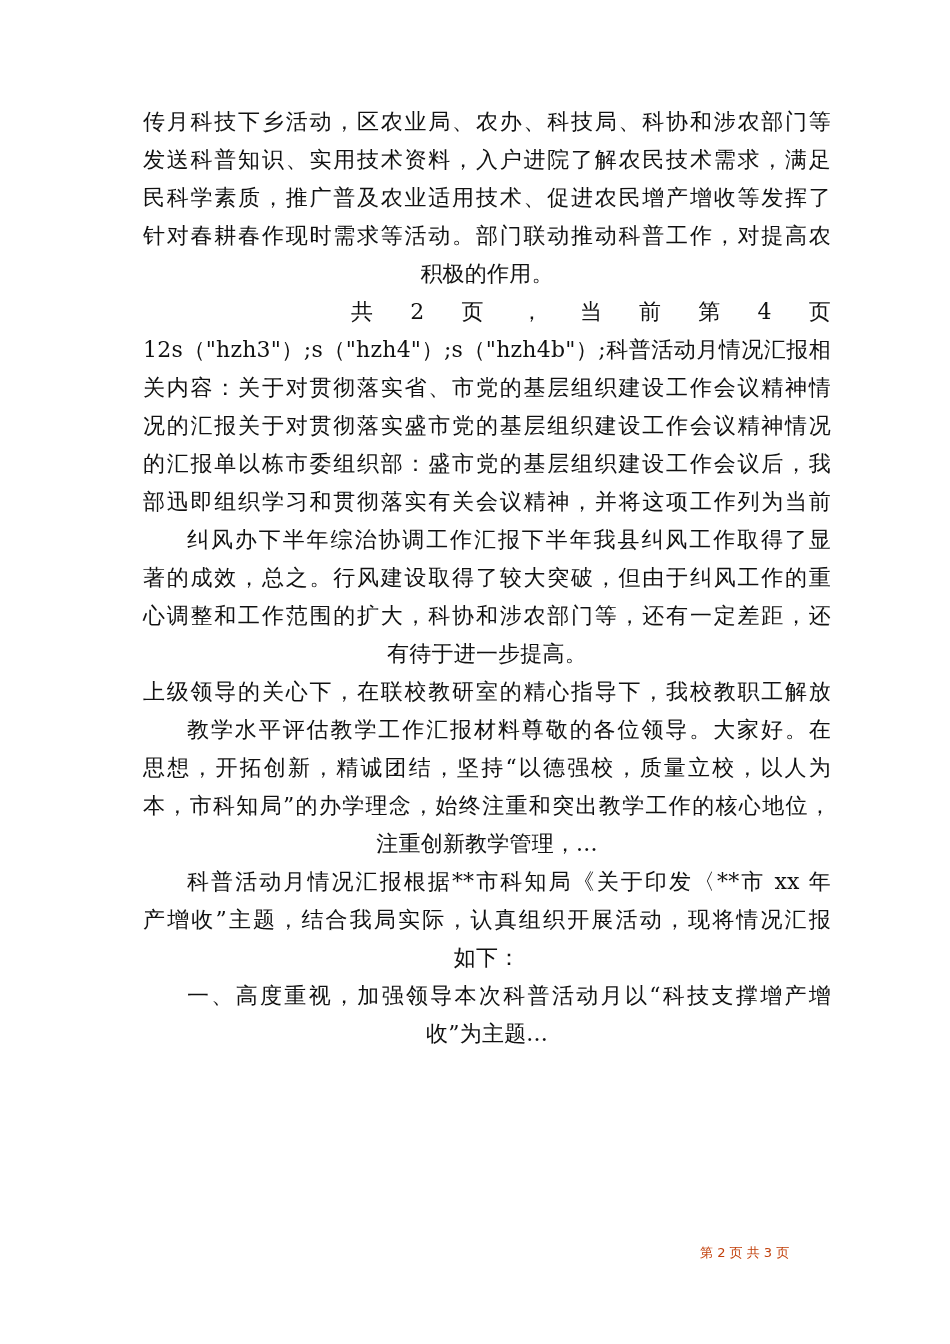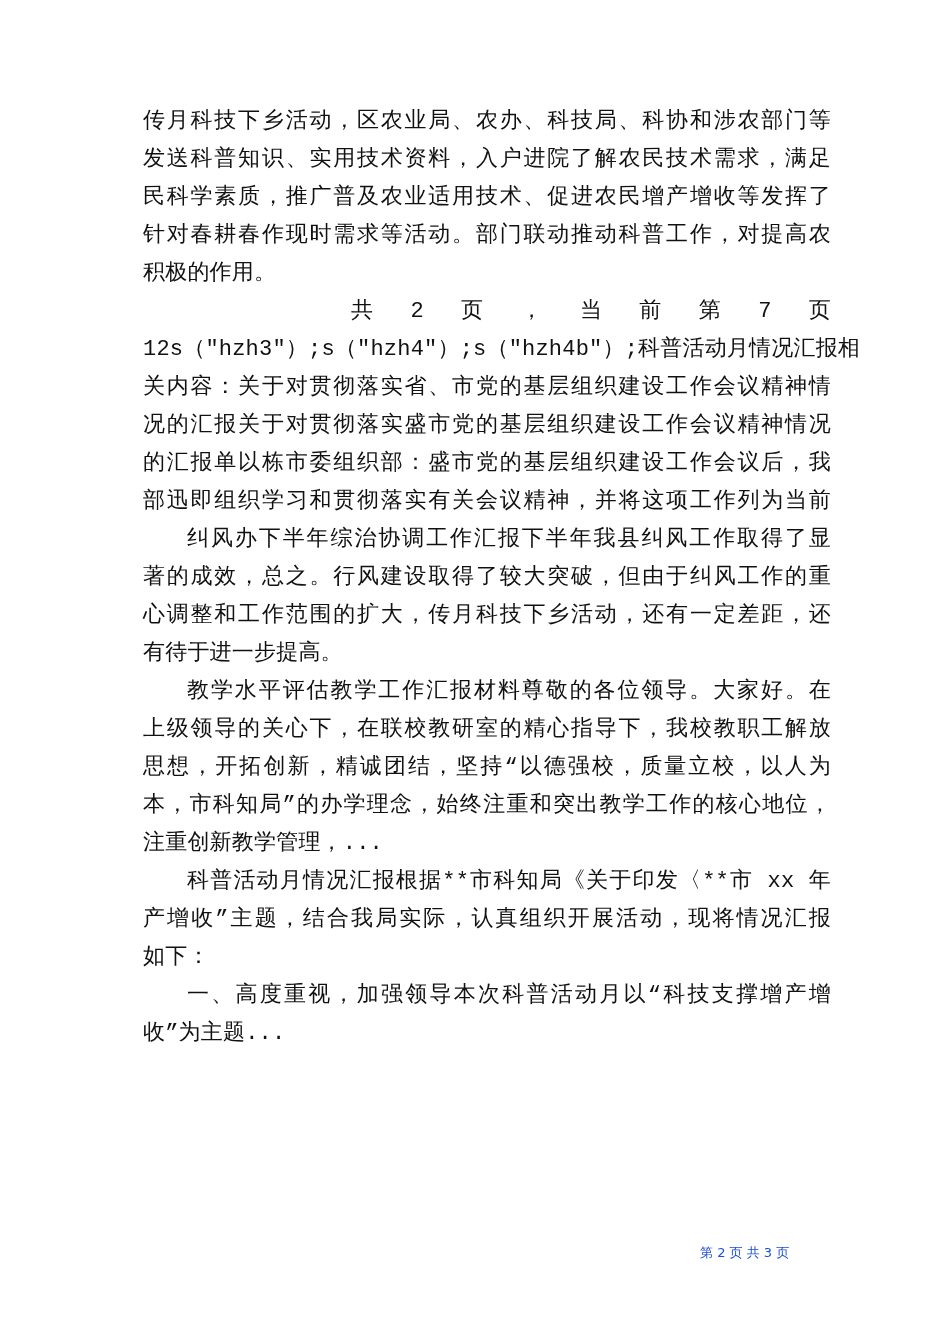--- a/index.html
+++ b/index.html
@@ -1,61 +1,61 @@
 <!DOCTYPE html>
 <html><head>
 <meta charset="utf-8">
 <style>
   html, body { margin: 0; padding: 0; background: #ffffff; }
   body { width: 950px; height: 1344px; position: relative; overflow: hidden;
          font-family: "DejaVu Serif", "Liberation Serif", serif; color: #111; }
-  .page { position: absolute; left: 143px; top: 103px; width: 688px; font-family: Liberation Mono, monospace; }
+  .page { position: absolute; left: 143px; top: 103px; width: 688px; }
   .line { height: 38px; line-height: 38px; font-size: 22px; white-space: nowrap;
-          overflow: visible; letter-spacing: 0.2px; }
+          overflow: visible; letter-spacing: 0.2px; text-align: center; }
   .justify { text-align: justify; text-align-last: justify; }
   .indent { padding-left: 44px; }
   .pager-line { text-align: right; text-align-last: justify; padding-left: 208px; }
   .footer { position: absolute; left: 700px; top: 1244px; font-size: 13px;
-            font-family: "DejaVu Sans", "Liberation Sans", sans-serif; color: #1d4ed8; }
+            font-family: "DejaVu Sans", "Liberation Sans", sans-serif; color: #c2410c; }
 </style>
 </head>
 <body>
 
 <div class="page">
 
   <div>
     <div class="line justify">传月科技下乡活动，区农业局、农办、科技局、科协和涉农部门等</div>
     <div class="line justify">发送科普知识、实用技术资料，入户进院了解农民技术需求，满足</div>
     <div class="line justify">民科学素质，推广普及农业适用技术、促进农民增产增收等发挥了</div>
     <div class="line justify">针对春耕春作现时需求等活动。部门联动推动科普工作，对提高农</div>
     <div class="line">积极的作用。</div>
   </div>
 
   <div>
-    <div class="line pager-line">共　2　页　，　当　前　第　7　页</div>
+    <div class="line pager-line">共　2　页　，　当　前　第　4　页</div>
   </div>
 
   <div>
     <div class="line justify">12s（"hzh3"）;s（"hzh4"）;s（"hzh4b"）;科普活动月情况汇报相</div>
     <div class="line justify">关内容：关于对贯彻落实省、市党的基层组织建设工作会议精神情</div>
     <div class="line justify">况的汇报关于对贯彻落实盛市党的基层组织建设工作会议精神情况</div>
     <div class="line justify">的汇报单以栋市委组织部：盛市党的基层组织建设工作会议后，我</div>
     <div class="line justify">部迅即组织学习和贯彻落实有关会议精神，并将这项工作列为当前</div>
   </div>
 
   <div>
     <div class="line justify indent">纠风办下半年综治协调工作汇报下半年我县纠风工作取得了显</div>
     <div class="line justify">著的成效，总之。行风建设取得了较大突破，但由于纠风工作的重</div>
-    <div class="line justify">心调整和工作范围的扩大，传月科技下乡活动，还有一定差距，还</div>
+    <div class="line justify">心调整和工作范围的扩大，科协和涉农部门等，还有一定差距，还</div>
     <div class="line">有待于进一步提高。</div>
   </div>
 
   <div>
+    <div class="line justify">上级领导的关心下，在联校教研室的精心指导下，我校教职工解放</div>
     <div class="line justify indent">教学水平评估教学工作汇报材料尊敬的各位领导。大家好。在</div>
-    <div class="line justify">上级领导的关心下，在联校教研室的精心指导下，我校教职工解放</div>
     <div class="line justify">思想，开拓创新，精诚团结，坚持“以德强校，质量立校，以人为</div>
     <div class="line justify">本，市科知局”的办学理念，始终注重和突出教学工作的核心地位，</div>
     <div class="line">注重创新教学管理，...</div>
   </div>
 
   <div>
     <div class="line justify indent">科普活动月情况汇报根据**市科知局《关于印发〈**市 xx 年</div>
     <div class="line justify">产增收”主题，结合我局实际，认真组织开展活动，现将情况汇报</div>
     <div class="line">如下：</div>
   </div>

